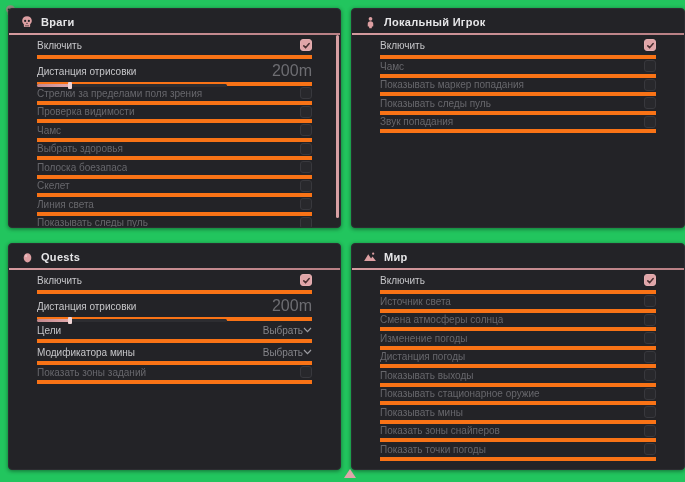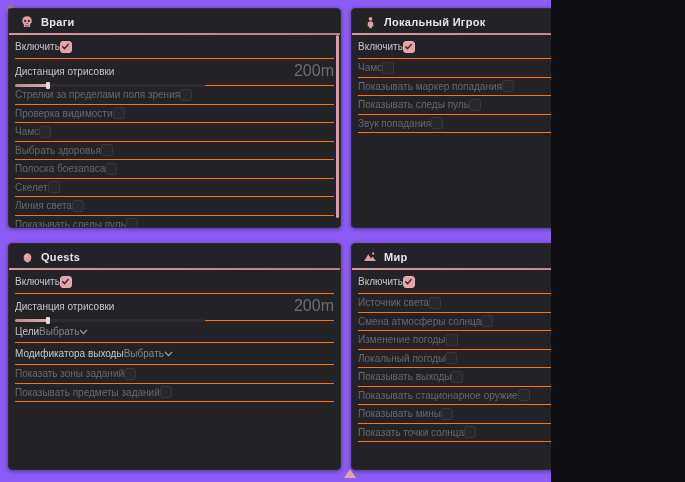--- a/index.html
+++ b/index.html
@@ -1,30 +1,30 @@
 <!DOCTYPE html>
 <html><head>
 <meta charset="utf-8">
 <style>
   html,body{margin:0;padding:0;background:#0e0e10;}
-  .screen{position:relative;width:551px;height:482px;background:#8b5cf6;overflow:hidden;
+  .screen{position:relative;width:685px;height:482px;background:#22c55e;overflow:hidden;
           font-family:"Liberation Sans",sans-serif;-webkit-font-smoothing:antialiased;}
   .grid{position:absolute;left:8px;top:8px;display:grid;
         grid-template-columns:333px 334px;grid-template-rows:220px 227px;
         column-gap:10px;row-gap:15px;}
   .panel{position:relative;background:#232327;border:1px solid #2c2c31;border-radius:4px;
          overflow:hidden;box-sizing:border-box;box-shadow:0 1px 4px rgba(0,0,0,.45);}
   .p-header{height:22px;display:flex;align-items:center;gap:7px;padding:2px 11px 0 11px;}
   .p-icon{width:14px;height:14px;flex:none;display:flex;align-items:center;justify-content:center;}
   .p-icon svg{display:block;}
   .p-title{font-size:11px;font-weight:bold;color:#e6e6e8;letter-spacing:.3px;}
   .p-divider{height:2px;background:linear-gradient(90deg,#d59a9e,#b98085);}
   .p-body{position:relative;}
-  .row{display:flex;align-items:center;justify-content:flex-start;height:18.5px;
-       margin:0 6px;border-bottom:1px solid #f97316;box-sizing:border-box;}
+  .row{display:flex;align-items:center;justify-content:space-between;height:18.5px;
+       margin:0 28px;border-bottom:4px solid #f97316;box-sizing:border-box;}
   .row.first{height:24px;}
   .row.dd-row{height:22px;}
   .row.slider-row{display:block;height:27px;padding-top:3px;}
   .sl-line{display:flex;align-items:center;justify-content:space-between;}
   .label{font-size:10px;color:#67676c;white-space:nowrap;overflow:hidden;}
   .label.bright{color:#c6c6c9;}
   .value{font-size:16px;color:#6d6d72;}
   .cb{width:12px;height:12px;border-radius:3px;background:#28282c;border:1px solid #38383d;
       box-sizing:border-box;flex:none;display:flex;align-items:center;justify-content:center;}
   .cb.checked{background:#e0a5a8;border-color:#e4adb0;}
@@ -197,38 +197,34 @@
             <div class="dd">
               <span class="dd-value">Выбрать</span>
               <span class="chev">
                 <svg width="9" height="6" viewBox="0 0 9 6">
                   <path d="M1 1l3.5 3.6L8 1" fill="none" stroke="#9b9ba0" stroke-width="1.2"></path>
                 </svg>
               </span>
             </div>
           </div>
           <div class="row dd-row">
-            <span class="label bright">Модификатора выходы</span>
+            <span class="label bright">Модификатора мины</span>
             <div class="dd">
               <span class="dd-value">Выбрать</span>
               <span class="chev">
                 <svg width="9" height="6" viewBox="0 0 9 6">
                   <path d="M1 1l3.5 3.6L8 1" fill="none" stroke="#9b9ba0" stroke-width="1.2"></path>
                 </svg>
               </span>
             </div>
           </div>
           <div class="row">
             <span class="label">Показать зоны заданий</span>
             <span class="cb"></span>
           </div>
-          <div class="row">
-            <span class="label">Показывать предметы заданий</span>
-            <span class="cb"></span>
-          </div>
         </div>
       </section>
       <section class="panel">
         <div class="p-header">
           <span class="p-icon">
             <svg viewBox="0 0 16 16" width="14" height="14">
               <path d="M1.3 12.6L6 4.8l3.2 5 1.6-2.3 4 5.1z" fill="#dd9fa2"></path>
               <circle cx="11.6" cy="4.2" r="1.3" fill="#dd9fa2"></circle>
             </svg>
           </span>
@@ -250,37 +246,41 @@
           </div>
           <div class="row">
             <span class="label">Смена атмосферы солнца</span>
             <span class="cb"></span>
           </div>
           <div class="row">
             <span class="label">Изменение погоды</span>
             <span class="cb"></span>
           </div>
           <div class="row">
-            <span class="label">Локальный погоды</span>
+            <span class="label">Дистанция погоды</span>
             <span class="cb"></span>
           </div>
           <div class="row">
             <span class="label">Показывать выходы</span>
             <span class="cb"></span>
           </div>
           <div class="row">
             <span class="label">Показывать стационарное оружие</span>
             <span class="cb"></span>
           </div>
           <div class="row">
             <span class="label">Показывать мины</span>
             <span class="cb"></span>
           </div>
           <div class="row">
-            <span class="label">Показать точки солнца</span>
+            <span class="label">Показать зоны снайперов</span>
+            <span class="cb"></span>
+          </div>
+          <div class="row">
+            <span class="label">Показать точки погоды</span>
             <span class="cb"></span>
           </div>
         </div>
       </section>
     </div>
 
   <div class="cursor"></div>
 </div>
 
 </body></html>

